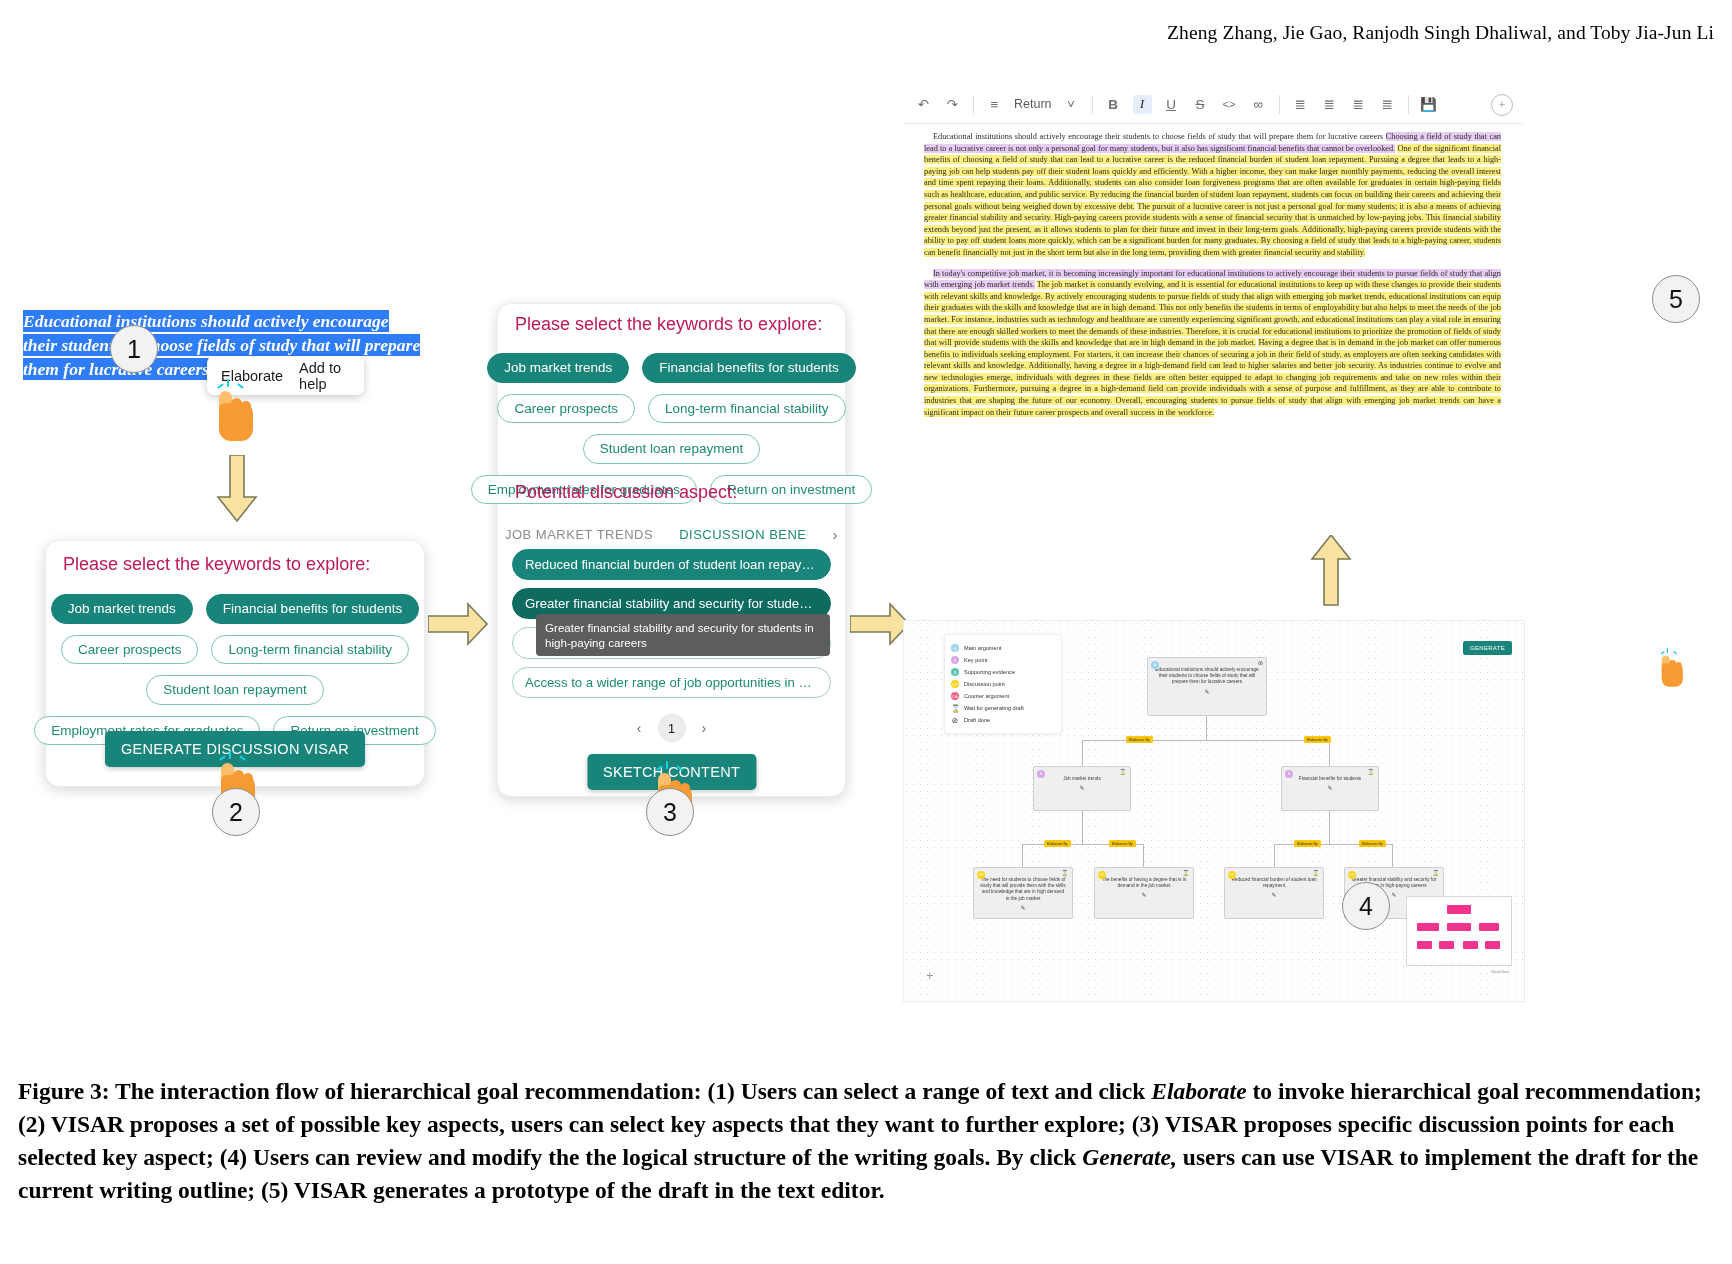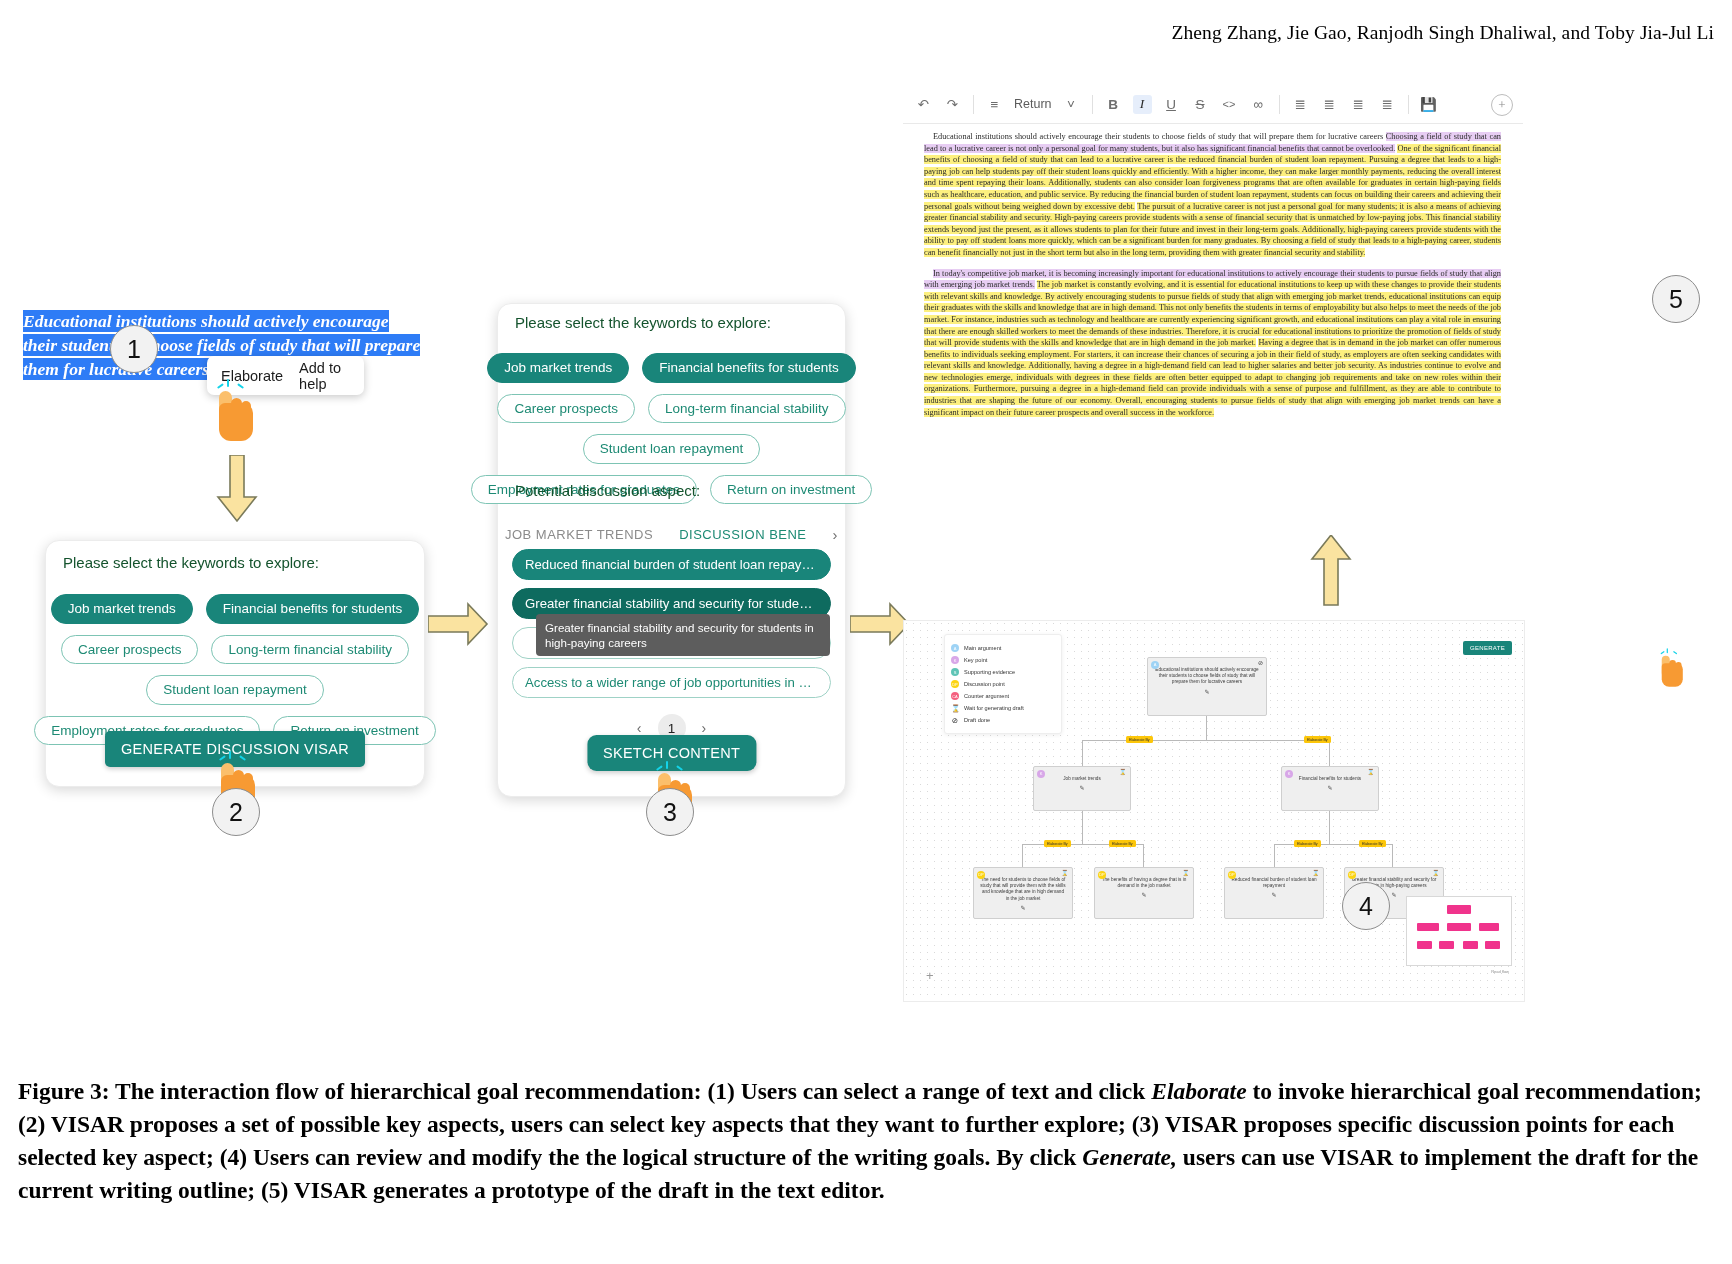--- a/index.html
+++ b/index.html
@@ -53,21 +53,21 @@
     display:flex;align-items:center;gap:16px;padding:0 14px;box-sizing:border-box;
     font-family:"Liberation Sans", sans-serif;font-size:14.5px;color:#1b1b1b;
   }
 
   
   .card{
     position:absolute;background:#fff;border-radius:14px;
     box-shadow:0 3px 13px rgba(0,0,0,.16);border:1px solid #ececec;
   }
   .card-title{
-    font-family:"Liberation Sans", sans-serif;font-size:15px;color:#14532d;
+    font-family:"Liberation Sans", sans-serif;font-size:18px;color:#be185d;
   }
   .chiprow{display:flex;justify-content:center;gap:13px;margin-top:11px;}
   .chip{
     font-family:"Liberation Sans", sans-serif;font-size:13.5px;
     border:1.3px solid #7dc4b4;color:#1d8a74;background:#fff;
     border-radius:19px;padding:7px 16px;white-space:nowrap;line-height:1;
   }
   .chip.sel{background:#19857a;border-color:#19857a;color:#fff;}
   .btn-primary{
     font-family:"Liberation Sans", sans-serif;font-size:14.5px;letter-spacing:.3px;
@@ -110,21 +110,21 @@
   }
   .pager{
     position:absolute;left:0;top:410px;width:347px;height:28px;
     display:flex;align-items:center;justify-content:center;gap:16px;
     font-family:"Liberation Sans", sans-serif;font-size:14px;color:#6a6a6a;
   }
   .pager .num{
     width:28px;height:28px;border-radius:50%;background:#ececec;color:#222;
     display:flex;align-items:center;justify-content:center;font-size:13.5px;
   }
-  #card3 .sketch{position:absolute;left:50%;transform:translateX(-50%);top:431px;border-radius:9px;}
+  #card3 .sketch{position:absolute;left:50%;transform:translateX(-50%);top:450px;}
 
   
   #editor{position:absolute;left:903px;top:25px;width:620px;height:500px;background:#fff;}
   .ed-toolbar{
     position:absolute;left:0;top:0;width:620px;height:38px;
     display:flex;align-items:center;gap:0;
     border-bottom:1px solid #e9e9e9;
     font-family:"Liberation Sans", sans-serif;
   }
   .ed-toolbar .grp{display:flex;align-items:center;gap:10px;padding:0 11px;}
@@ -213,21 +213,21 @@
     line-height:33px;color:#000;
   }
   .caption em{font-style:italic;}
 </style>
 </head>
 <body>
 
 <div class="page">
 
   <div class="runhead">
-    <div class="right">Zheng Zhang, Jie Gao, Ranjodh Singh Dhaliwal, and Toby Jia-Jul Li</div>
+    <div class="right">Zheng Zhang, Jie Gao, Ranjodh Singh Dhaliwal, and Toby Jia-Jun Li</div>
   </div>
 
   <div class="figure">
 
     <div class="sel-text">
       <span>Educational institutions should actively encourage their students to choose fields of study that will prepare them for lucrative careers</span>
     </div>
 
     <div class="tip-menu">
       <span>Elaborate</span>

